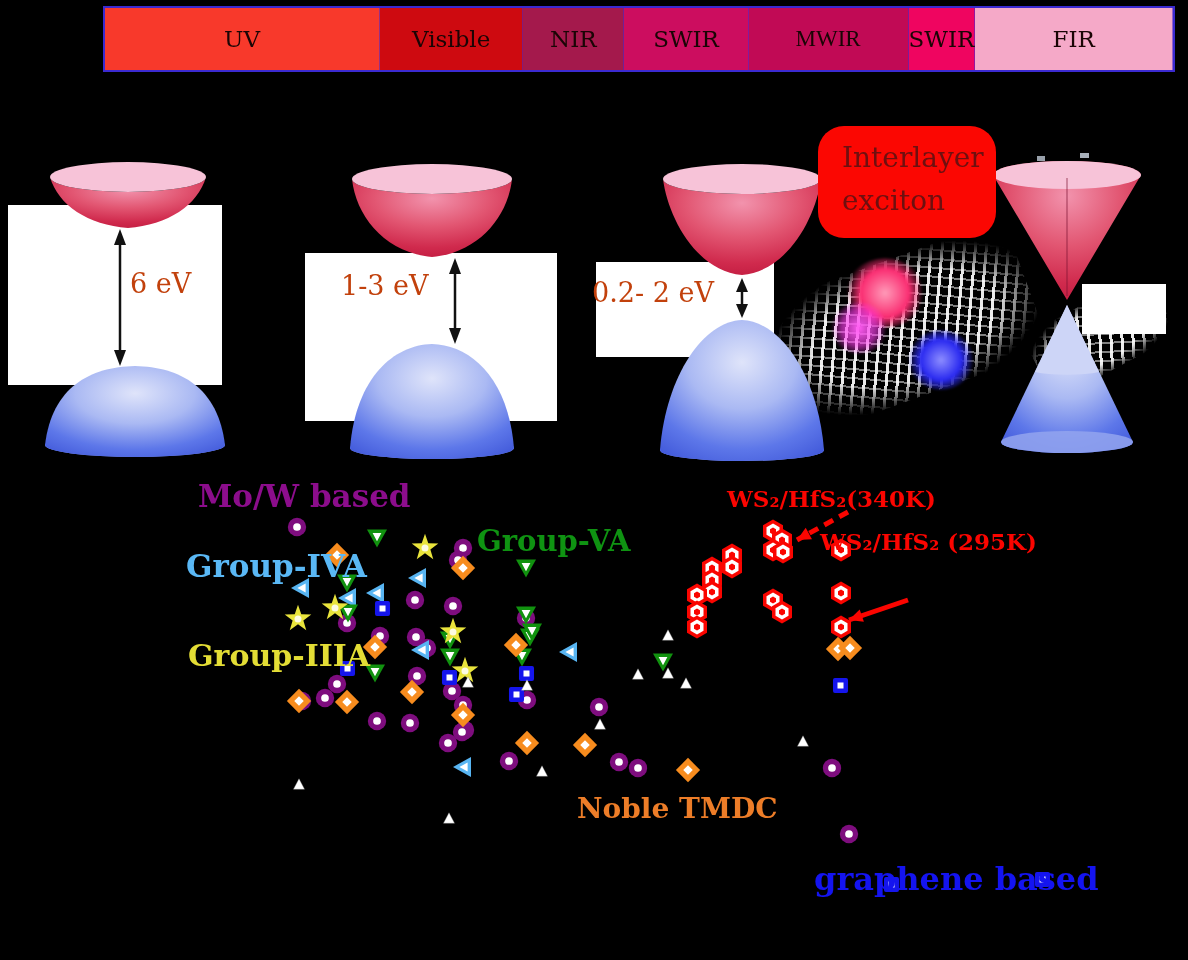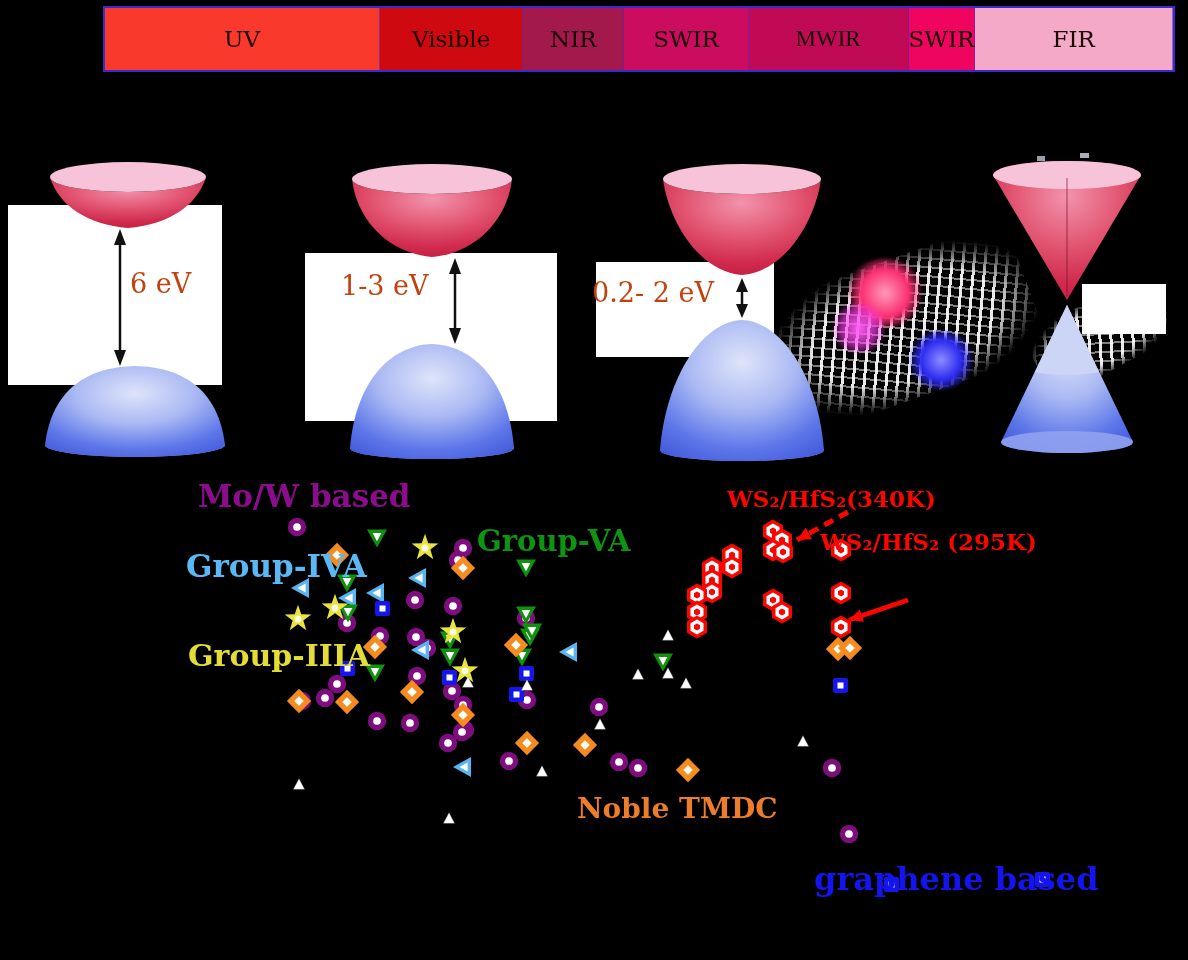--- a/index.html
+++ b/index.html
@@ -126,20 +126,24 @@
     <rect x="52" y="6" width="8" height="5" fill="#98a0aa"></rect>
     <rect x="95" y="3" width="9" height="5" fill="#a8b0ba"></rect>
     <path d="M8,25 A74,14 0 0 1 156,25 L82,150 Z" fill="url(#gradRed)"></path>
     <ellipse cx="82" cy="25" rx="74" ry="14" fill="#f7c3d8"></ellipse>
     <line x1="82" y1="28" x2="82" y2="146" stroke="#7a1030" stroke-width="2" opacity="0.35"></line>
     <path d="M82,155 L16,292 A66,11 0 0 0 148,292 Z" fill="url(#gradBlue)"></path>
     <path d="M82,155 L50,222 A40,7 0 0 0 114,222 Z" fill="#cdd5f7"></path>
     <ellipse cx="82" cy="292" rx="66" ry="11" fill="#93a5ee" opacity="0.85"></ellipse>
   </svg>
 
+  <div id="exciton-box" style="background: rgb(251, 7, 2); color: rgb(110, 16, 16);">
+    <div>Interlayer</div>
+    <div>exciton</div>
+  </div>
 
   <div id="scatter">
       <div class="marker" style="left: 286px; top: 516px;"><svg width="22" height="22" viewBox="0 0 24 24">
           <circle cx="12" cy="12" r="10" fill="#7e0d7e"></circle>
           <circle cx="12" cy="12" r="4.2" fill="#fff"></circle>
         </svg></div>
       <div class="marker" style="left: 452px; top: 537px;"><svg width="22" height="22" viewBox="0 0 24 24">
           <circle cx="12" cy="12" r="10" fill="#7e0d7e"></circle>
           <circle cx="12" cy="12" r="4.2" fill="#fff"></circle>
         </svg></div>

